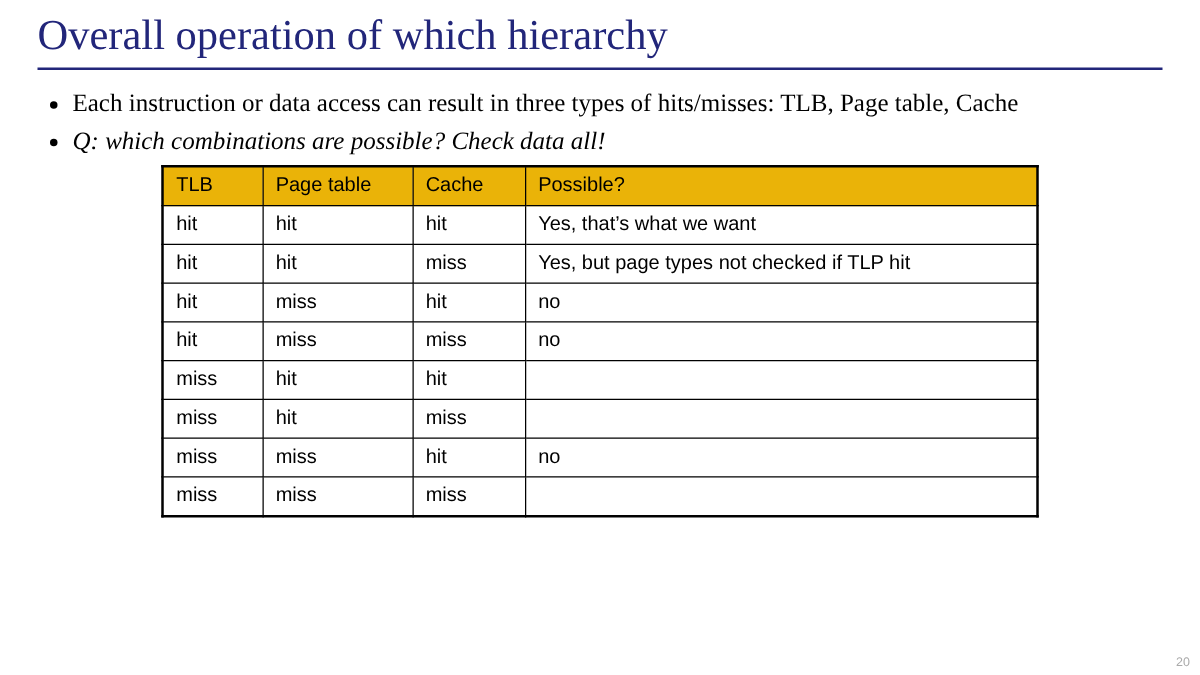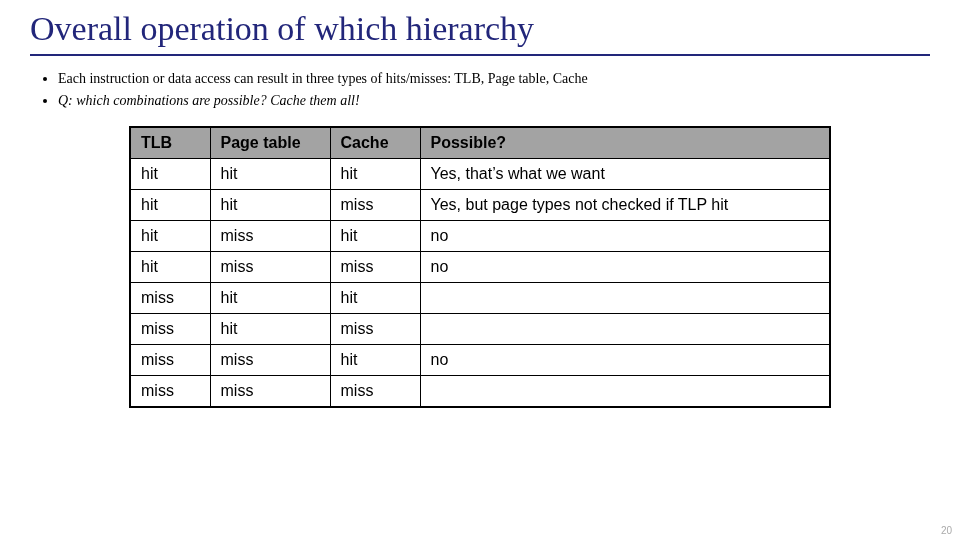--- a/index.html
+++ b/index.html
@@ -21,23 +21,23 @@
     color: #22267a;
     margin: 0 0 6px 0;
     font-weight: normal;
   }
   .rule {
     border: none;
     border-top: 2px solid #22267a;
     margin: 0 0 14px 0;
   }
   ul.bullets {
-    margin: 0 0 16px 0;
+    margin: 0 0 6px 0;
     padding-left: 28px;
-    font-size: 14px;
+    font-size: 20px;
     line-height: 1.3;
   }
   ul.bullets li {
     margin-bottom: 4px;
   }
   .italic { font-style: italic; }
   table.data {
     border-collapse: collapse;
     margin: 4px auto 0 auto;
     font-family: Arial, Helvetica, sans-serif;
@@ -46,22 +46,22 @@
     width: 700px;
     table-layout: fixed;
   }
   table.data th, table.data td {
     border: 1px solid #000;
     padding: 6px 10px;
     text-align: left;
     vertical-align: middle;
   }
   table.data th {
-    background: #a3a3a3;
-    font-weight: bold;
+    background: #eab308;
+    font-weight: normal;
   }
   table.data col.c1 { width: 80px; }
   table.data col.c2 { width: 120px; }
   table.data col.c3 { width: 90px; }
   table.data col.c4 { width: 410px; }
   .pagenum {
     position: absolute;
     right: 8px;
     bottom: 4px;
     font-family: Arial, Helvetica, sans-serif;
@@ -71,21 +71,21 @@
 </style>
 </head>
 <body>
 
 <div class="slide">
   <h1 class="title">Overall operation of which hierarchy</h1>
   <hr class="rule">
 
   <ul class="bullets">
     <li>Each instruction or data access can result in three types of hits/misses: TLB, Page table, Cache</li>
-    <li class="italic">Q: which combinations are possible? Cache them all!</li>
+    <li class="italic">Q: which combinations are possible? Check data all!</li>
   </ul>
 
   <table class="data">
     <colgroup>
       <col class="c1">
         <col class="c2">
         <col class="c3">
         <col class="c4">
     </colgroup>
     <tbody>

